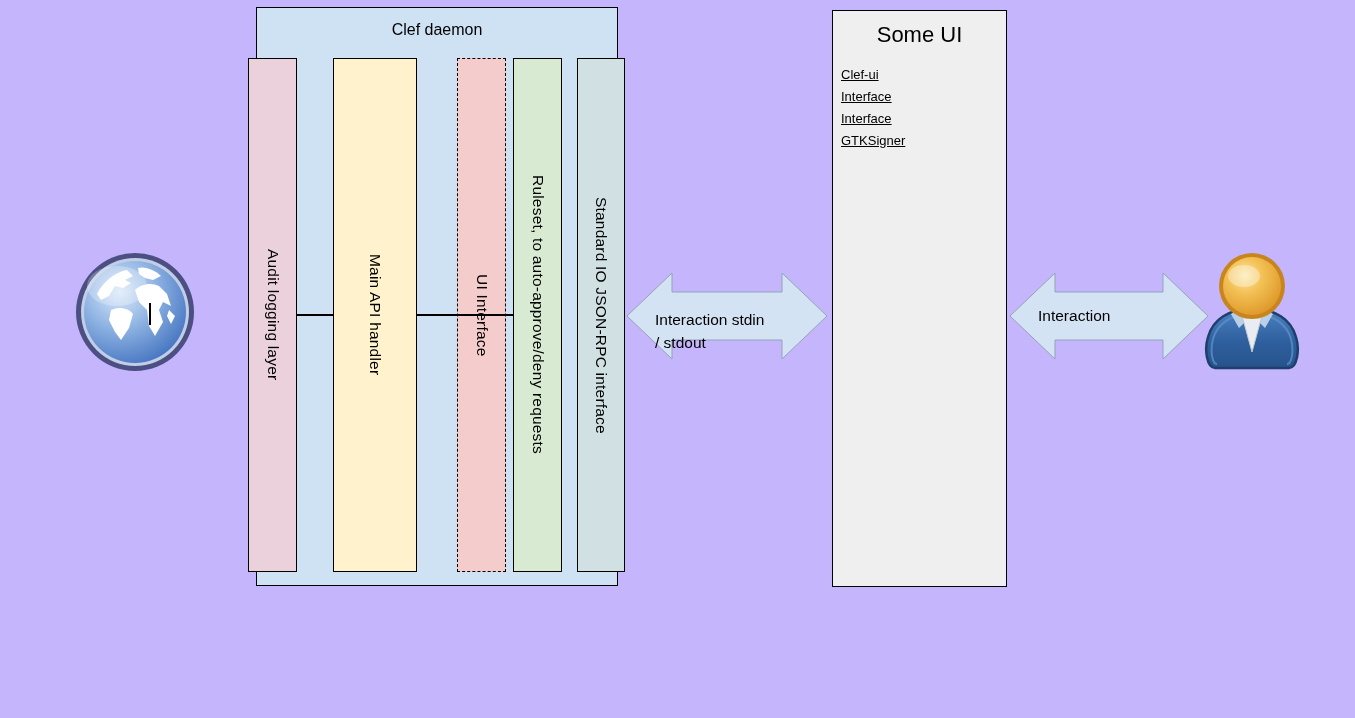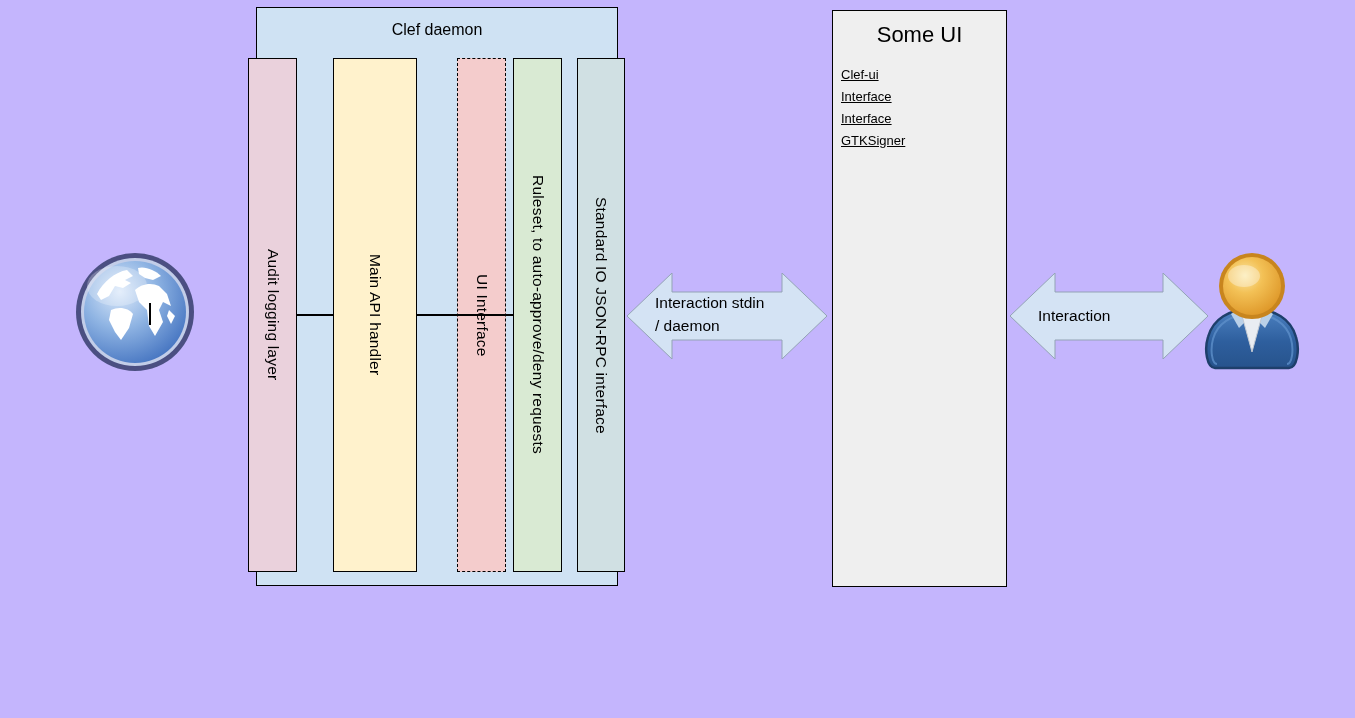--- a/index.html
+++ b/index.html
@@ -36,21 +36,21 @@
   .line-audit-api{left:297px;top:314px;width:36px;}
   .line-api-ruleset{left:417px;top:314px;width:96px;}
   .globe-tick{left:149px;top:303px;width:2px;height:22px;background:#000;z-index:6;}
   
   .arrow-wrap{top:273px;height:86px;}
   .arrow-stdin{left:627px;width:200px;}
   .arrow-user{left:1010px;width:198px;}
   .arrow-label{
     position:absolute;font-size:15.5px;line-height:23px;white-space:nowrap;
   }
-  .arrow-stdin .arrow-label{left:28px;top:18px;}
+  .arrow-stdin .arrow-label{left:28px;top:35px;}
   .arrow-user  .arrow-label{left:28px;top:31px;}
   
   .someui-box{
     left:832px;top:10px;width:175px;height:577px;
     background:#efefef;border:1px solid #000;box-sizing:border-box;
   }
   .someui-title{
     left:832px;top:22px;width:175px;text-align:center;font-size:22px;
   }
   .someui-list{
@@ -108,21 +108,21 @@
 
   <div class="abs hline line-audit-api"></div>
   <div class="abs hline line-api-ruleset"></div>
 
   <div class="abs arrow-wrap arrow-stdin">
     <svg width="200" height="86" viewBox="0 0 200 86">
       <polygon points="0,43 45,0 45,19 155,19 155,0 200,43 155,86 155,67 45,67 45,86" fill="#d4e3f4" stroke="#93a3b5" stroke-width="1"></polygon>
     </svg>
     <div class="arrow-label">
       <div>Interaction stdin</div>
-      <div>/ daemon</div>
+      <div>/ stdout</div>
     </div>
   </div>
 
   <div class="abs someui-box"></div>
   <div class="abs someui-title">Some UI</div>
   <div class="abs someui-list">
     <div>Clef-ui</div>
     <div>Interface</div>
     <div>Interface</div>
     <div>GTKSigner</div>

